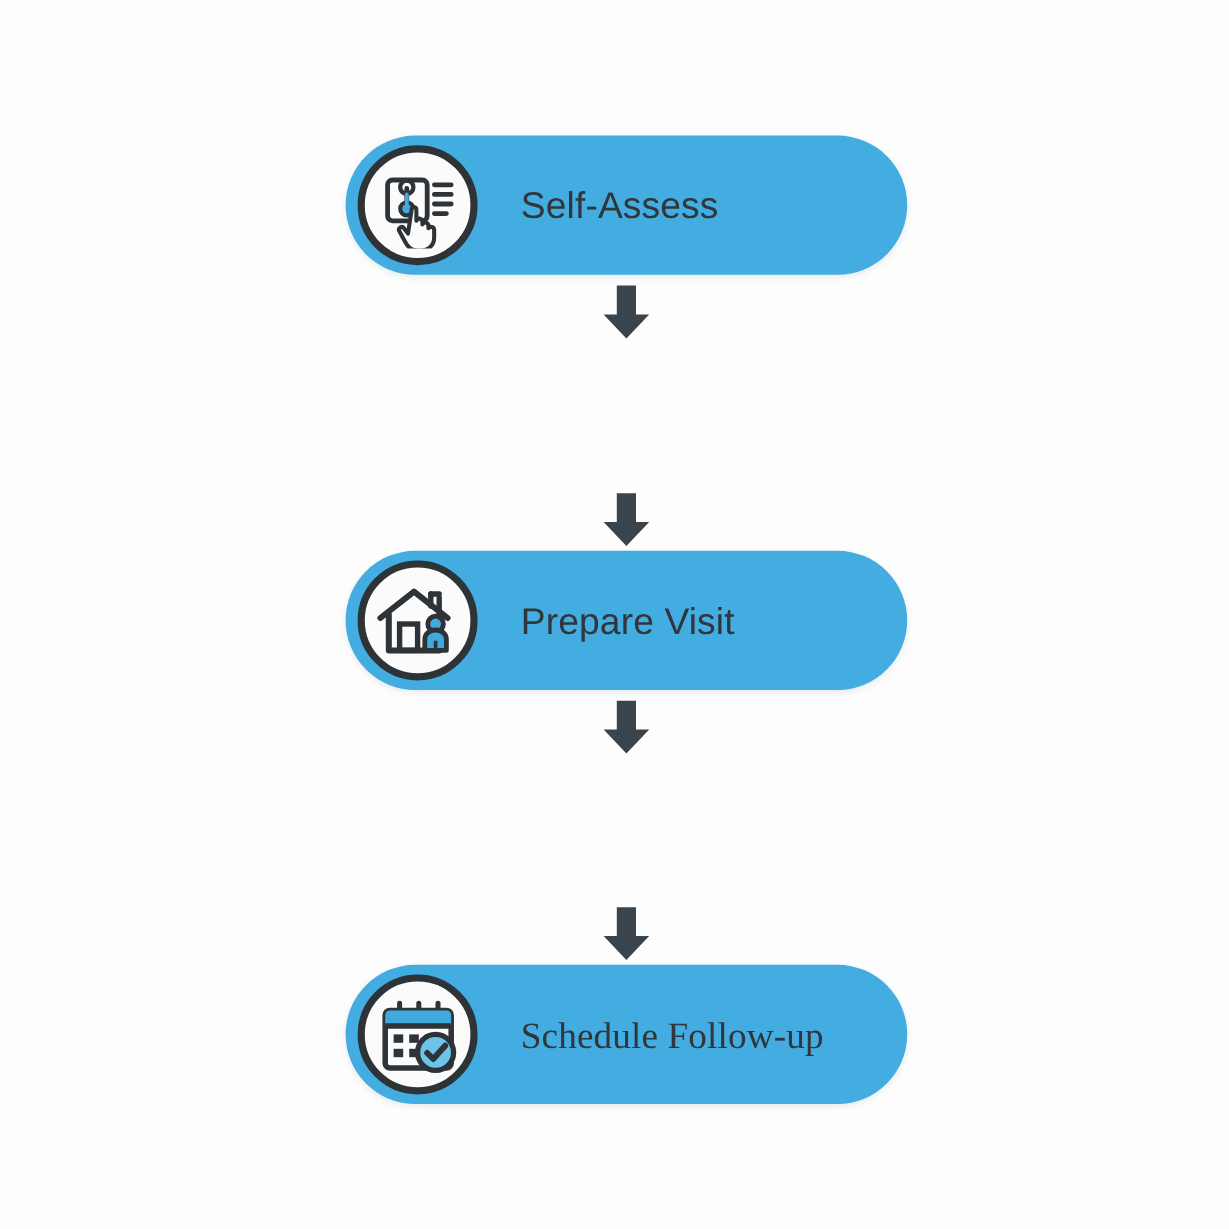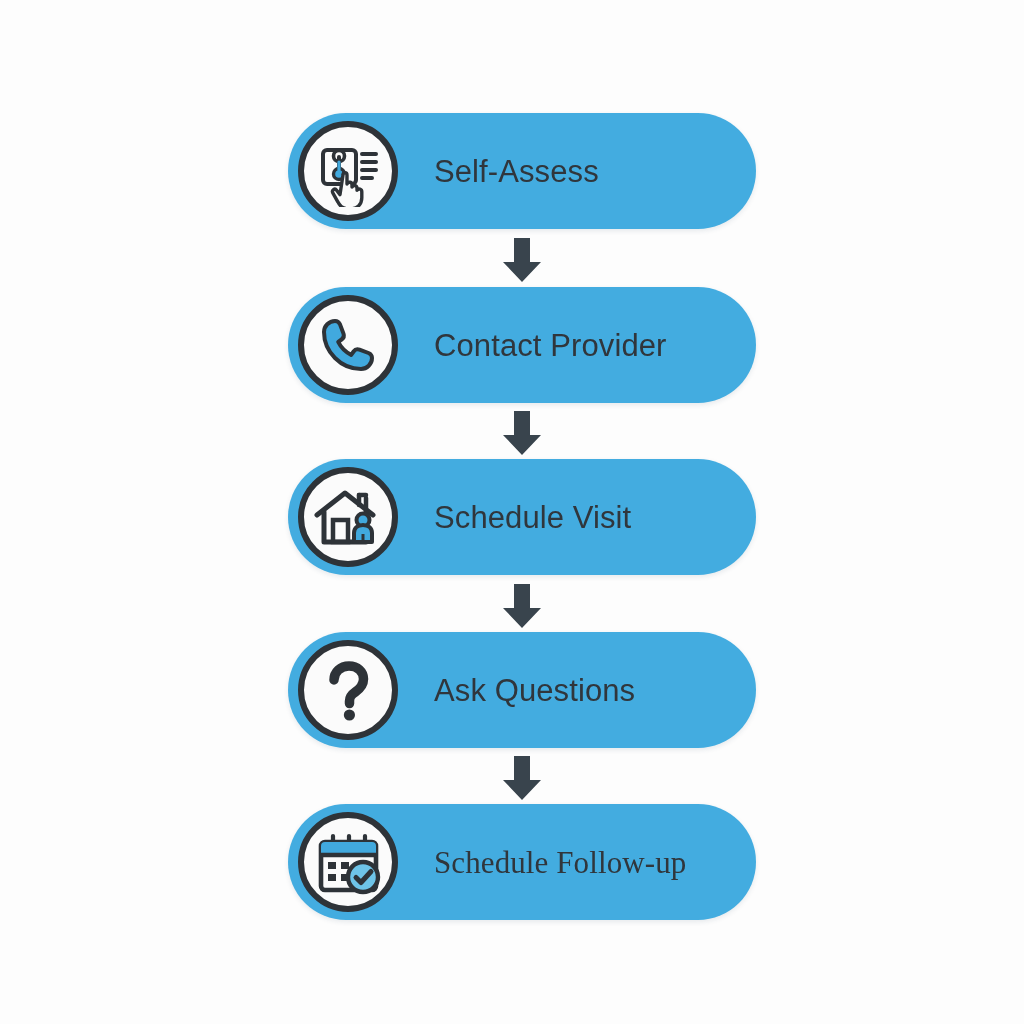--- a/index.html
+++ b/index.html
@@ -139,39 +139,20 @@
 
       <div class="step-label">Self-Assess</div>
     </div>
 
     <div class="arrow-connector arrow-0">
       <svg width="56" height="48" viewBox="0 0 56 48">
         <path d="M20 2 h16 v24 h11 L28 46 L9 26 h11 z" fill="#39444d"></path>
       </svg>
     </div>
 
-    <div class="step-row row-1">
-      <div class="step-pill"></div>
-
-      <div class="step-icon-badge">
-        <svg width="72" height="72" viewBox="0 0 72 72">
-          <path d="M23 12
-                   c-6 0-11 5-11 11
-                   c0 20 17 37 37 37
-                   c6 0 11-5 11-11
-                   c0-2.2-1.4-4.2-3.5-5
-                   l-9-3.4 c-2.2-0.8-4.6 0-5.9 1.9
-                   l-2.4 3.4 c-5.6-2.8-10.2-7.4-13-13
-                   l3.4-2.4 c1.9-1.3 2.7-3.7 1.9-5.9
-                   l-3.4-9 C27.2 13.4 25.2 12 23 12 z" fill="#41a9de" stroke="#2e3338" stroke-width="4" stroke-linejoin="round"></path>
-        </svg>
-      </div>
-
-      <div class="step-label">Contact Provider</div>
-    </div>
 
     <div class="arrow-connector arrow-1">
       <svg width="56" height="48" viewBox="0 0 56 48">
         <path d="M20 2 h16 v24 h11 L28 46 L9 26 h11 z" fill="#39444d"></path>
       </svg>
     </div>
 
     <div class="step-row row-2">
       <div class="step-pill"></div>
 
@@ -187,45 +168,29 @@
           <path d="M13 32 v30 h42 v-30" fill="none" stroke="#2e3338" stroke-width="5" stroke-linecap="round" stroke-linejoin="round"></path>
 
           <rect x="22" y="40" width="15" height="22" fill="none" stroke="#2e3338" stroke-width="4.5"></rect>
 
           <circle cx="52" cy="40" r="6.5" fill="#41a9de" stroke="#2e3338" stroke-width="4"></circle>
           <path d="M43 62 v-9 c0-5 4-8 9-8 c5 0 9 3 9 8 v9 z" fill="#41a9de" stroke="#2e3338" stroke-width="4" stroke-linejoin="round"></path>
           <path d="M52 54 v8" fill="none" stroke="#2e3338" stroke-width="3"></path>
         </svg>
       </div>
 
-      <div class="step-label">Schedule Visit</div>
+      <div class="step-label">Prepare Visit</div>
     </div>
 
     <div class="arrow-connector arrow-2">
       <svg width="56" height="48" viewBox="0 0 56 48">
         <path d="M20 2 h16 v24 h11 L28 46 L9 26 h11 z" fill="#39444d"></path>
       </svg>
     </div>
 
-    <div class="step-row row-3">
-      <div class="step-pill"></div>
-
-      <div class="step-icon-badge">
-        <svg width="72" height="72" viewBox="0 0 72 72">
-          <path d="M22 26
-                   c0-8 6.5-14 15-14
-                   c8.5 0 14.5 5.5 14.5 13
-                   c0 6.5-3.6 9.8-8.2 13
-                   c-4.2 2.9-5.8 4.8-5.8 9.2 v2.4" fill="none" stroke="#2e3338" stroke-width="9.5" stroke-linecap="round" stroke-linejoin="round"></path>
-          <circle cx="37.4" cy="61" r="5.6" fill="#2e3338"></circle>
-        </svg>
-      </div>
-
-      <div class="step-label">Ask Questions</div>
-    </div>
 
     <div class="arrow-connector arrow-3">
       <svg width="56" height="48" viewBox="0 0 56 48">
         <path d="M20 2 h16 v24 h11 L28 46 L9 26 h11 z" fill="#39444d"></path>
       </svg>
     </div>
 
     <div class="step-row row-4">
       <div class="step-pill"></div>
 

